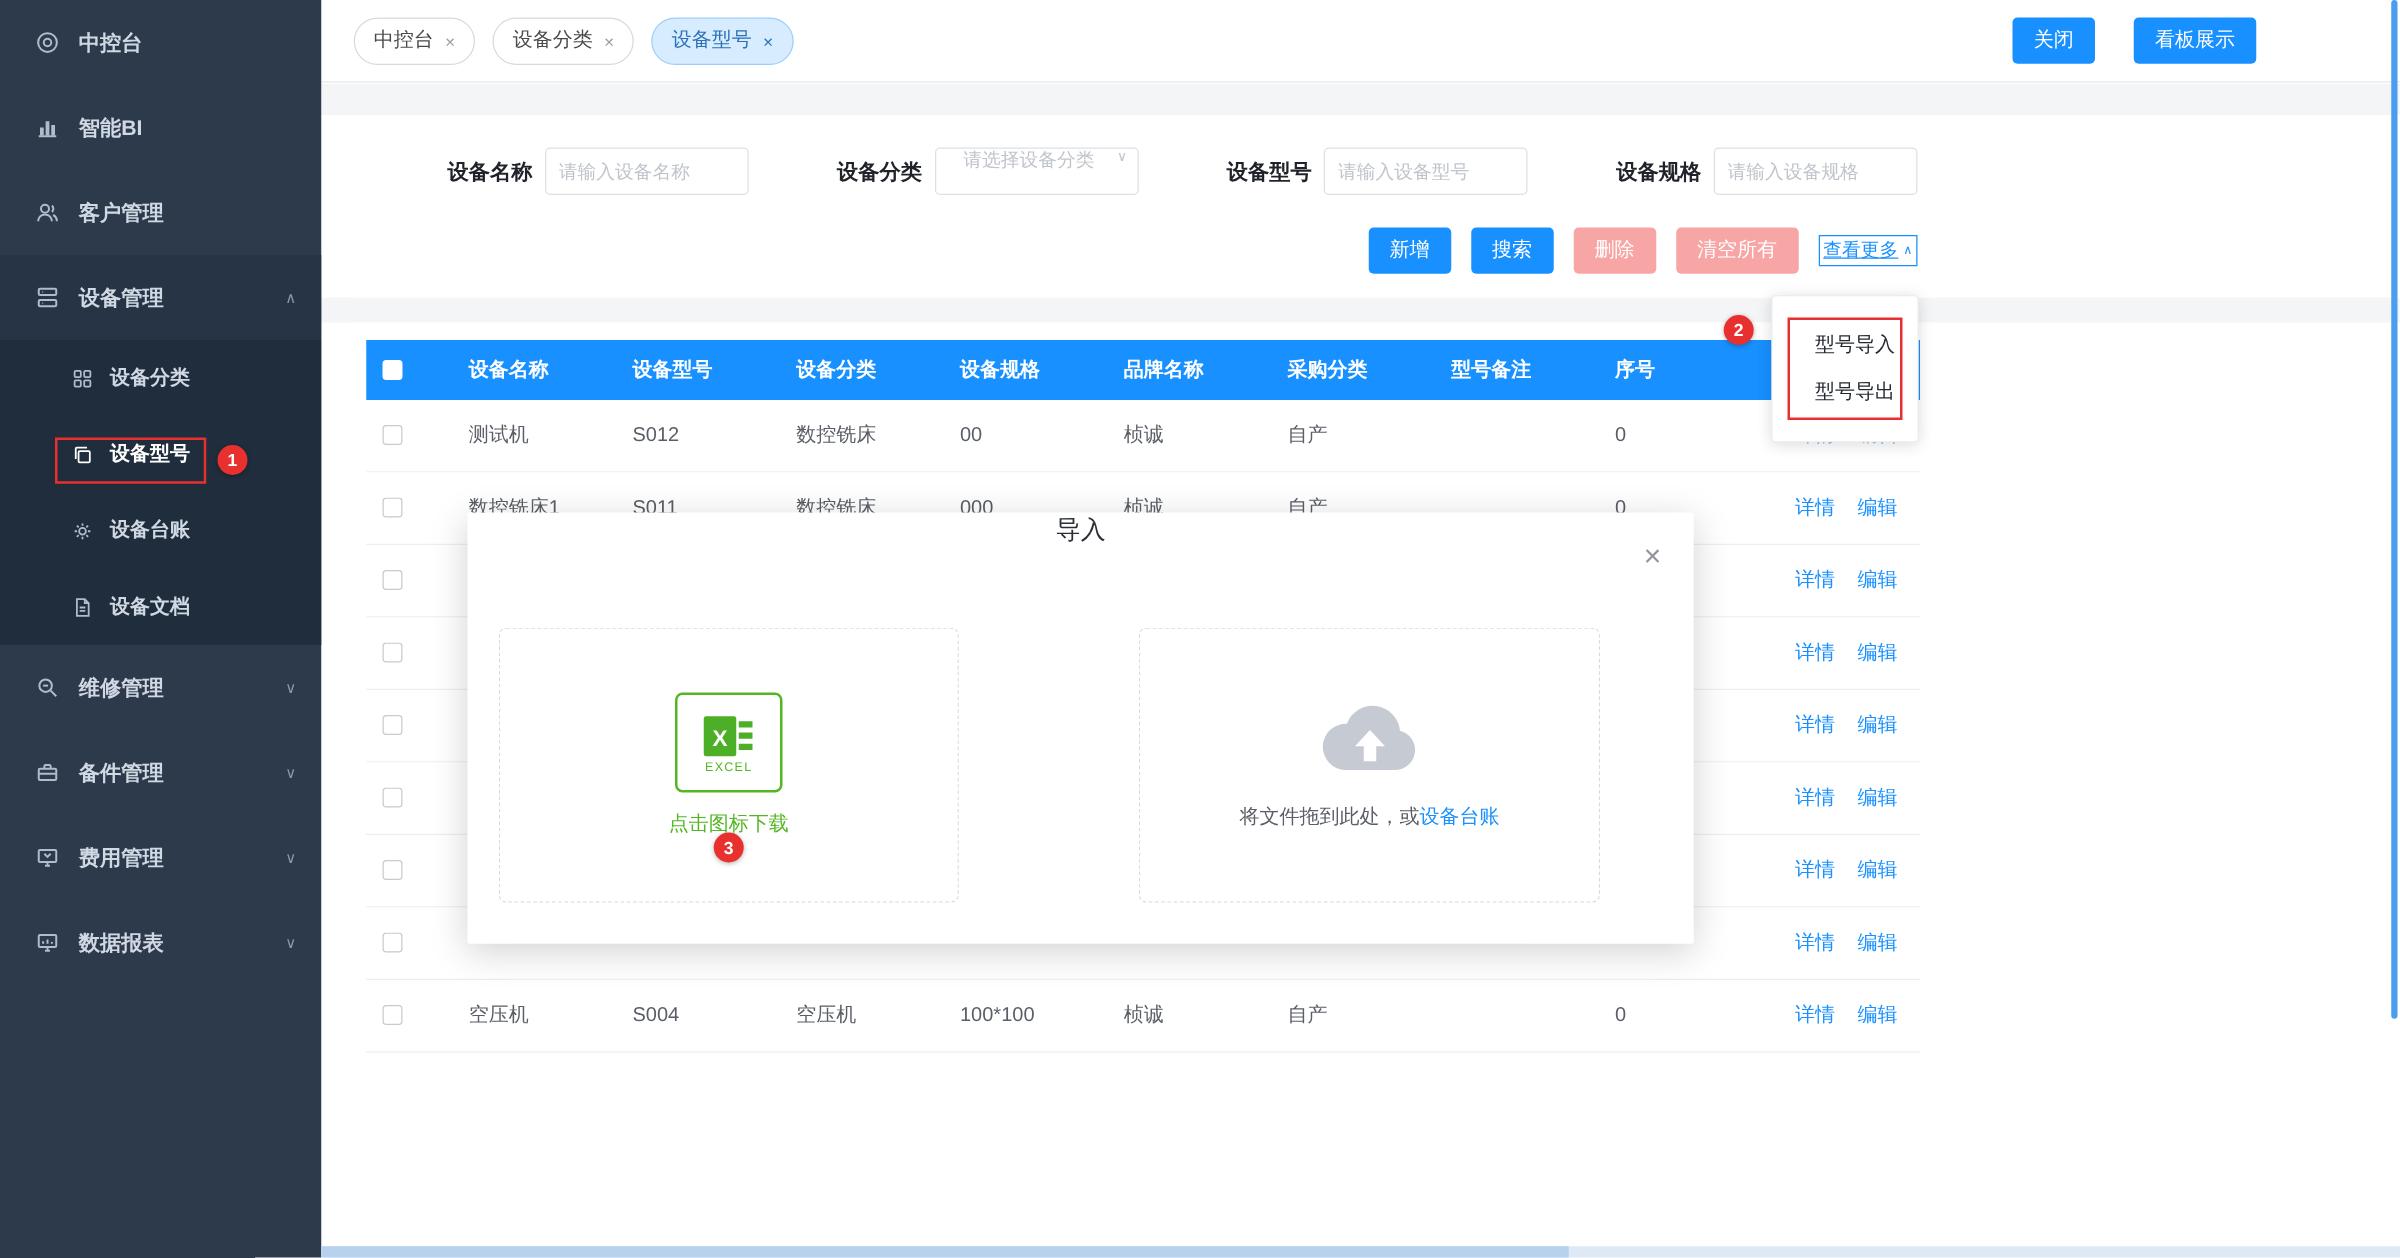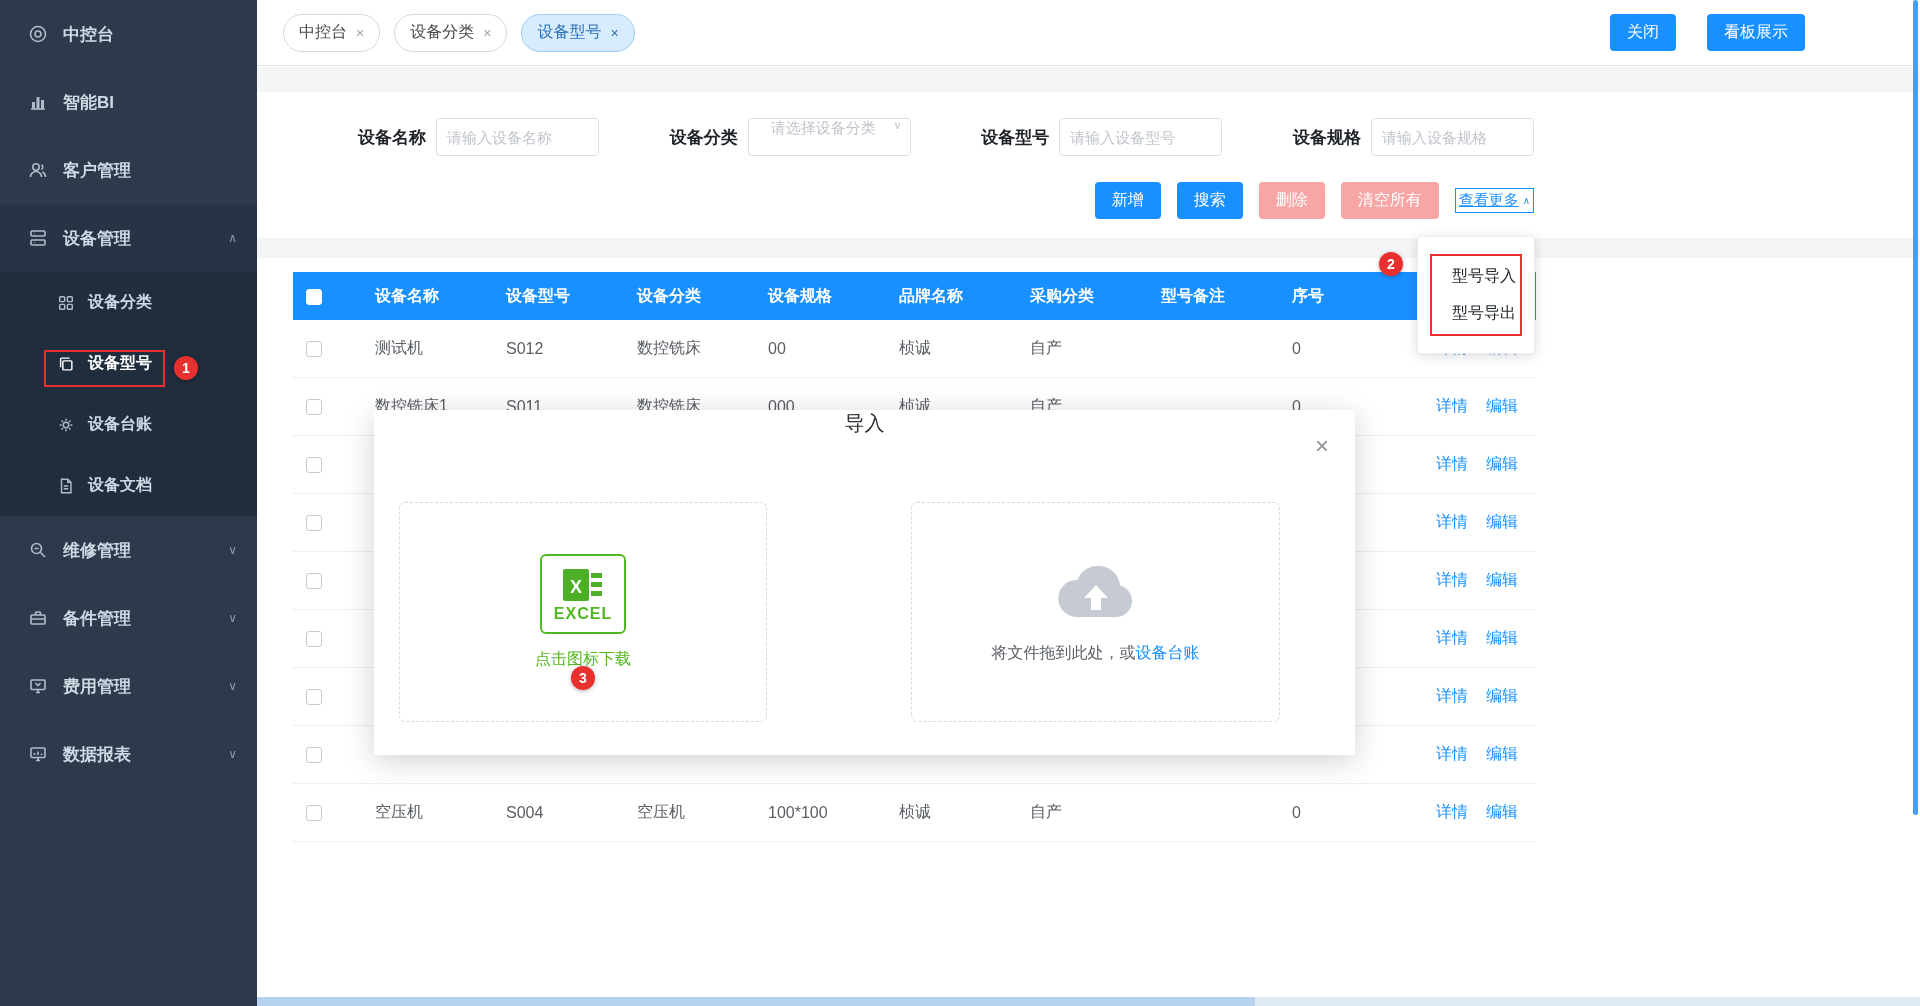--- a/index.html
+++ b/index.html
@@ -80,21 +80,21 @@
   .modal{position:absolute;left:374px;top:410px;width:981px;height:345px;background:#fff;
     z-index:30;border-radius:2px;box-shadow:0 6px 30px rgba(0,0,0,.18)}
   .modal-title{text-align:center;font-size:20px;color:#2b2f36;}
   .modal-close{position:absolute;right:26px;top:22px;font-size:24px;color:#909399;cursor:pointer;font-weight:300}
   .dash{position:absolute;top:92px;height:220px;border:1px dashed #d8dadf;border-radius:6px;
     display:flex;flex-direction:column;align-items:center;justify-content:center;cursor:pointer}
   .dash.left{left:25px;width:368px}
   .dash.right{left:537px;width:369px}
   .excel-box{width:86px;height:80px;border:2px solid #53b723;border-radius:6px;
     display:flex;flex-direction:column;align-items:center;justify-content:center}
-  .excel-label{color:#53b723;font-size:16px;font-weight:700;letter-spacing:1px;margin-top:0}
+  .excel-label{color:#53b723;font-size:10px;font-weight:400;letter-spacing:1px;margin-top:0}
   .dl-text{color:#53b723;font-size:16px;margin-top:15px}
   .drop-text{font-size:16px;color:#5a5e66;margin-top:16px;white-space:nowrap}
   .upload-link{color:#1890ff;font-size:16px}
 
   
   .red-box{position:absolute;border:2px solid #e8312f;z-index:60;pointer-events:none}
   .red-box-sidebar{left:44px;top:350px;width:121px;height:37px}
   .red-dot{position:absolute;width:24px;height:24px;border-radius:50%;background:#e8312f;color:#fff;
     font-size:14px;font-weight:700;display:flex;align-items:center;justify-content:center;z-index:61;
     box-shadow:0 1px 4px rgba(0,0,0,.3)}

